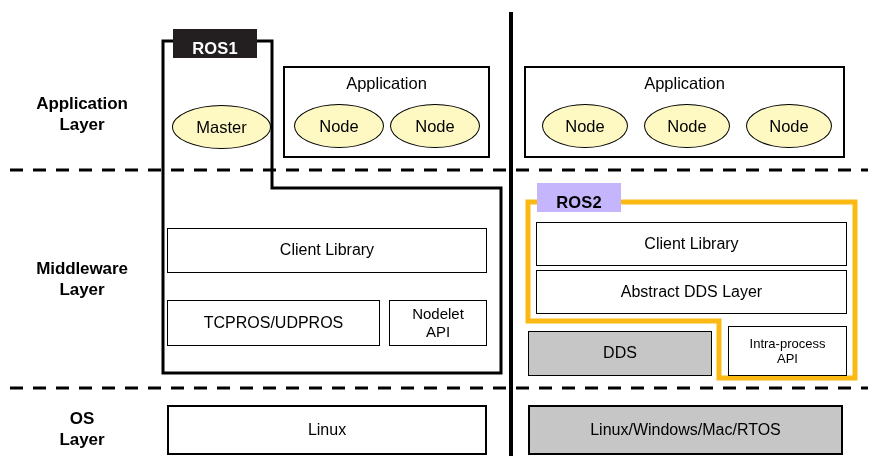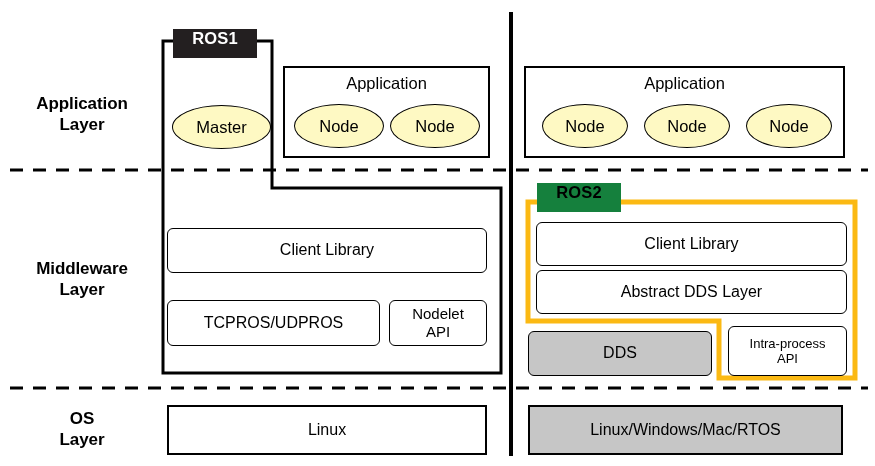--- a/index.html
+++ b/index.html
@@ -50,21 +50,21 @@
     display: flex;
     align-items: center;
     justify-content: center;
     text-align: center;
     font-size: 16px;
     color: #000000;
     line-height: 1.18;
     white-space: pre-line;
   }
   .box.gray { background: #c6c6c6; }
-  .box.thin { border-width: 1.6px; border-radius: 6px; }
+  .box.thin { border-width: 1.6px; }
   
   .appbox {
     position: absolute;
     box-sizing: border-box;
     border: 2px solid #000000;
     background: #ffffff;
   }
   .appbox-title {
     position: absolute;
     left: 0;
@@ -85,32 +85,32 @@
     align-items: center;
     justify-content: center;
     font-size: 16.5px;
     color: #000000;
   }
   
   .badge {
     position: absolute;
     box-sizing: border-box;
     display: flex;
-    align-items: flex-start;
+    align-items: flex-end;
     justify-content: center;
     font-weight: bold;
     font-size: 16.5px;
     letter-spacing: 0.2px;
   }
   .badge.ros1 {
     background: #231f20;
     color: #ffffff;
   }
   .badge.ros2 {
-    background: #15803d;
+    background: #c4b5fd;
     color: #000000;
   }
 </style>
 </head>
 <body>
 
 <div id="diagram">
 
   <svg class="svg-layer" viewBox="0 0 875 466">
 

